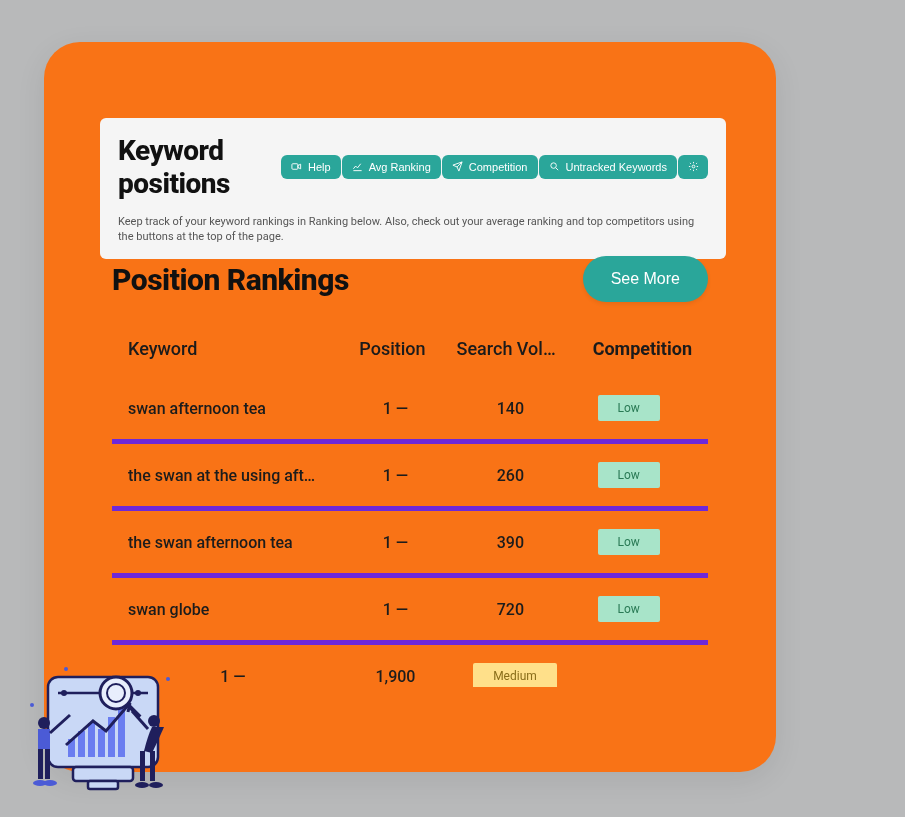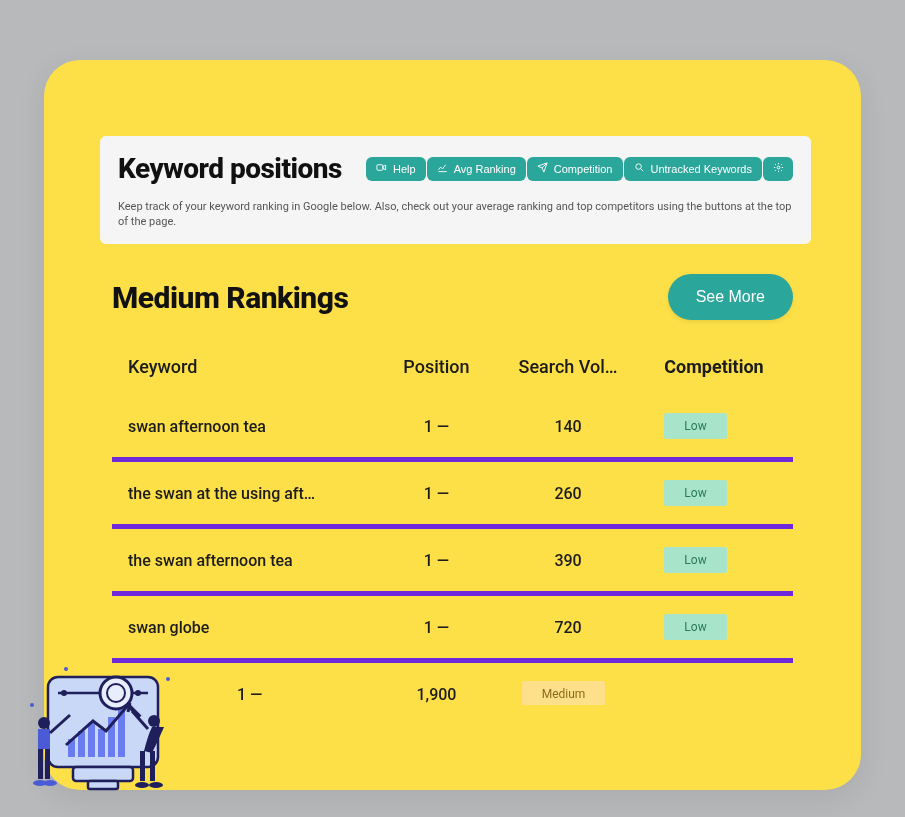--- a/index.html
+++ b/index.html
@@ -7,24 +7,24 @@
     width: 905px;
     height: 817px;
     background: #b8b9ba;
     font-family: -apple-system, BlinkMacSystemFont, "Segoe UI", Roboto, Arial, sans-serif;
     position: relative;
     overflow: hidden;
   }
   .card {
     position: absolute;
     left: 44px;
-    top: 60px;
-    width: 817px;
+    top: 42px;
+    width: 732px;
     height: 730px;
-    background: #fde047;
+    background: #f97316;
     border-radius: 36px;
     box-shadow: 0 8px 30px rgba(0,0,0,0.08);
     overflow: hidden;
   }
   .header-strip {
     position: absolute;
     left: 56px;
     top: 76px;
     right: 50px;
     background: #f5f5f5;
@@ -210,26 +210,26 @@
           <span>
             <svg viewBox="0 0 24 24">
                 <circle cx="12" cy="12" r="3"></circle>
                 <path d="M12 2v3M12 19v3M4.2 4.2l2.1 2.1M17.7 17.7l2.1 2.1M2 12h3M19 12h3M4.2 19.8l2.1-2.1M17.7 6.3l2.1-2.1"></path>
               </svg>
           </span>
         </button>
 
       </div>
     </div>
-    <p class="subtitle">Keep track of your keyword ranking in Google below. Also, check out your average ranking and top competitors using the buttons at the top of the page.</p>
+    <p class="subtitle">Keep track of your keyword rankings in Ranking below. Also, check out your average ranking and top competitors using the buttons at the top of the page.</p>
   </div>
 
   <div class="section">
     <div class="section-head">
-      <h2 class="section-title">Medium Rankings</h2>
+      <h2 class="section-title">Position Rankings</h2>
       <button class="see-more">See More</button>
     </div>
 
     <div class="table">
       <div class="thead">
         <div class="col-kw">Keyword</div>
         <div class="col-pos">Position</div>
         <div class="col-vol">Search Vol…</div>
         <div class="col-diff">Competition</div>
       </div>

